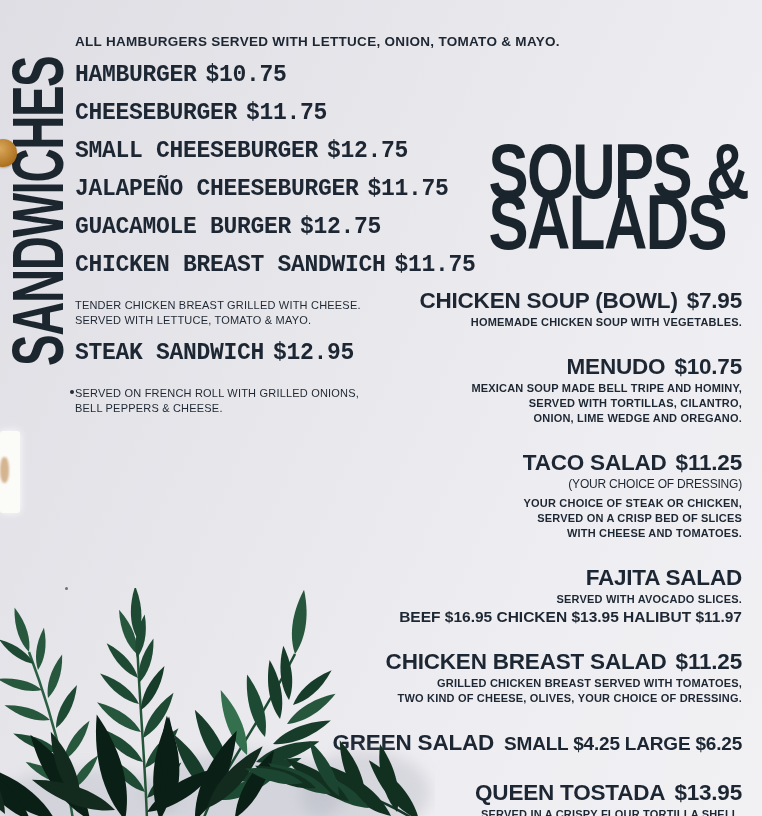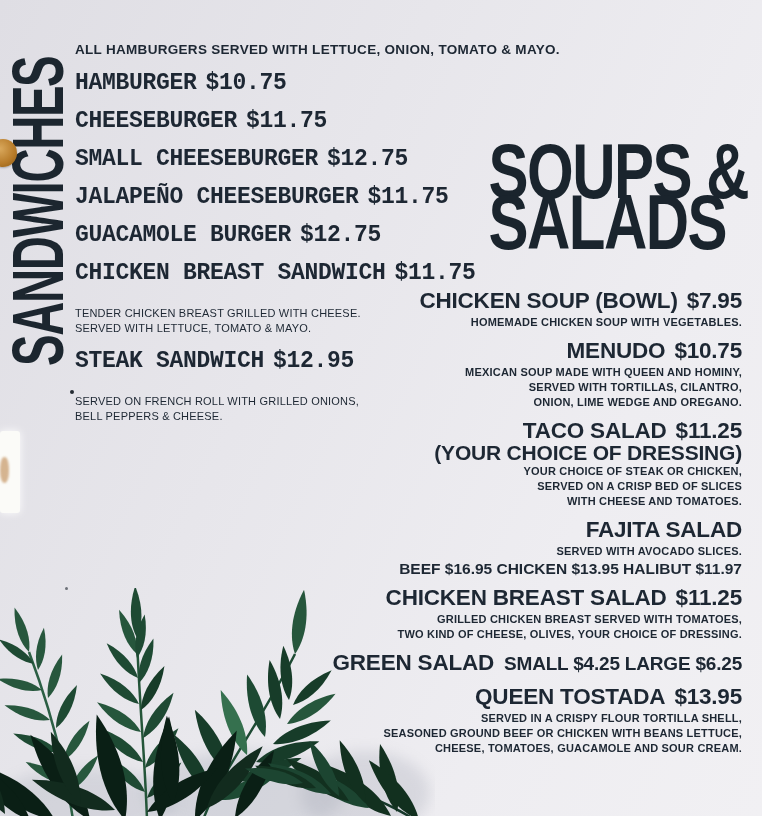--- a/index.html
+++ b/index.html
@@ -8,36 +8,36 @@
     background:linear-gradient(115deg,#dfdee4 0%,#e7e6eb 38%,#eeedf1 72%,#f1f0f3 100%);
     font-family:"Liberation Sans","DejaVu Sans",sans-serif;color:#1d2733;
   }
   
   .vtitle{
     position:absolute;left:2px;top:366px;white-space:nowrap;
     font-size:72px;font-weight:bold;letter-spacing:-2px;line-height:1;
     transform:rotate(-90deg) scaleX(0.655);transform-origin:0 0;color:#1c262f;
   }
   
-  .left-col{position:absolute;left:75px;top:42px;width:500px;z-index:2;}
+  .left-col{position:absolute;left:75px;top:34px;width:500px;z-index:2;}
   .note{font-size:13.5px;font-weight:bold;letter-spacing:0.3px;margin-bottom:13px;}
   .sw-item{margin-bottom:12px;}
   .sw-name{font-size:23px;font-weight:bold;letter-spacing:-0.3px;line-height:26px;font-family:Liberation Mono, monospace;}
   .price{margin-left:9px;}
   .desc{font-size:11px;font-weight:normal;letter-spacing:0.2px;line-height:15px;margin-top:20px;}
   .desc div{margin:0;}
   
   .hdr{position:absolute;right:14px;top:146px;text-align:left;z-index:2;color:#1a242d;}
   .hdr-line{font-size:60px;font-weight:bold;letter-spacing:-1.5px;line-height:51px;
     transform:scaleY(1.30);transform-origin:100% 50%;white-space:nowrap;}
   .right-col{position:absolute;right:20px;top:288px;width:432px;text-align:right;z-index:2;}
-  .rs-item{margin-top:8px;}
+  .rs-item{margin-top:24px;}
   .rs-item:first-child{margin-top:0;}
   .rs-name{font-size:22.5px;font-weight:bold;letter-spacing:-0.2px;line-height:25px;}
-  .rs-sub{font-size:21px;font-weight:bold;line-height:19px;letter-spacing:-0.2px;}
+  .rs-sub{font-size:12px;font-weight:normal;line-height:19px;letter-spacing:-0.2px;}
   .rs-desc{font-size:11px;font-weight:bold;letter-spacing:0.2px;line-height:15px;margin-top:2px;}
   .rs-priceline{font-size:15.5px;font-weight:bold;line-height:17px;margin-top:1px;}
   .rs-variants{font-size:19px;margin-left:10px;}
   
   .knob{position:absolute;left:-11px;top:139px;width:28px;height:28px;border-radius:50%;
     background:radial-gradient(circle at 40% 35%,#d9a85c,#b67a28 60%,#8a5a14);z-index:6;
     box-shadow:0 1px 2px rgba(0,0,0,.25);}
   .tape{position:absolute;left:0;top:431px;width:20px;height:82px;background:#fbfbf8;
     border-radius:3px;box-shadow:0 0 8px rgba(255,255,255,.95);z-index:4;}
   .tape .smudge{position:absolute;left:0;top:26px;width:9px;height:26px;background:#cfa87f;
@@ -105,21 +105,21 @@
     <div class="rs-item">
       <div class="rs-name"><span>CHICKEN SOUP (BOWL)</span><span class="price">$7.95</span></div>
       <div class="rs-desc">
         <div>HOMEMADE CHICKEN SOUP WITH VEGETABLES.</div>
       </div>
     </div>
 
     <div class="rs-item">
       <div class="rs-name"><span>MENUDO</span><span class="price">$10.75</span></div>
       <div class="rs-desc">
-        <div>MEXICAN SOUP MADE WITH QUEEN AND HOMINY,</div>
+        <div>MEXICAN SOUP MADE BELL TRIPE AND HOMINY,</div>
         <div>SERVED WITH TORTILLAS, CILANTRO,</div>
         <div>ONION, LIME WEDGE AND OREGANO.</div>
       </div>
     </div>
 
     <div class="rs-item">
       <div class="rs-name"><span>TACO SALAD</span><span class="price">$11.25</span></div>
       <div class="rs-sub">(YOUR CHOICE OF DRESSING)</div>
       <div class="rs-desc">
         <div>YOUR CHOICE OF STEAK OR CHICKEN,</div>

